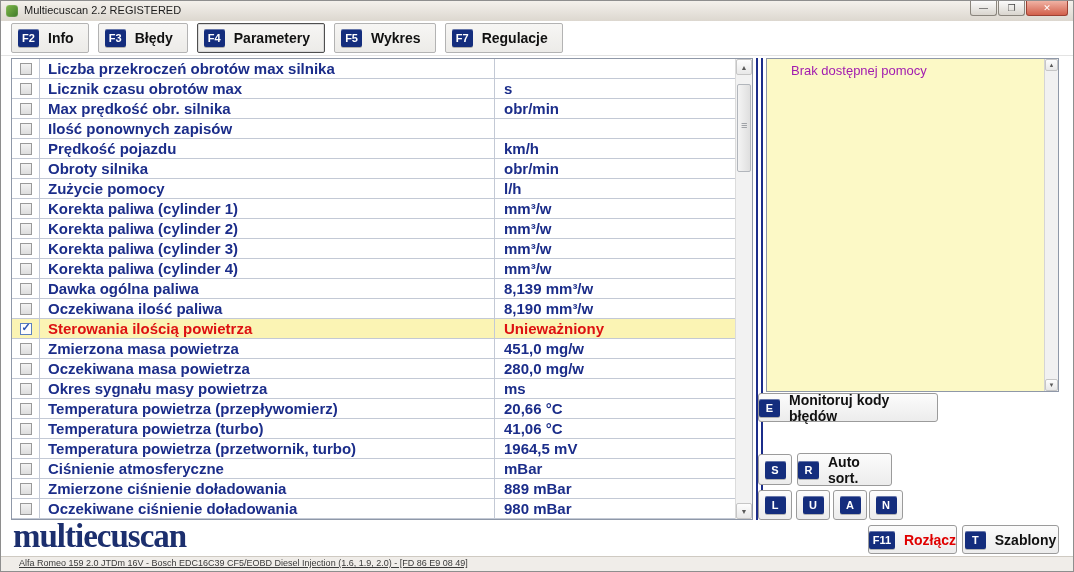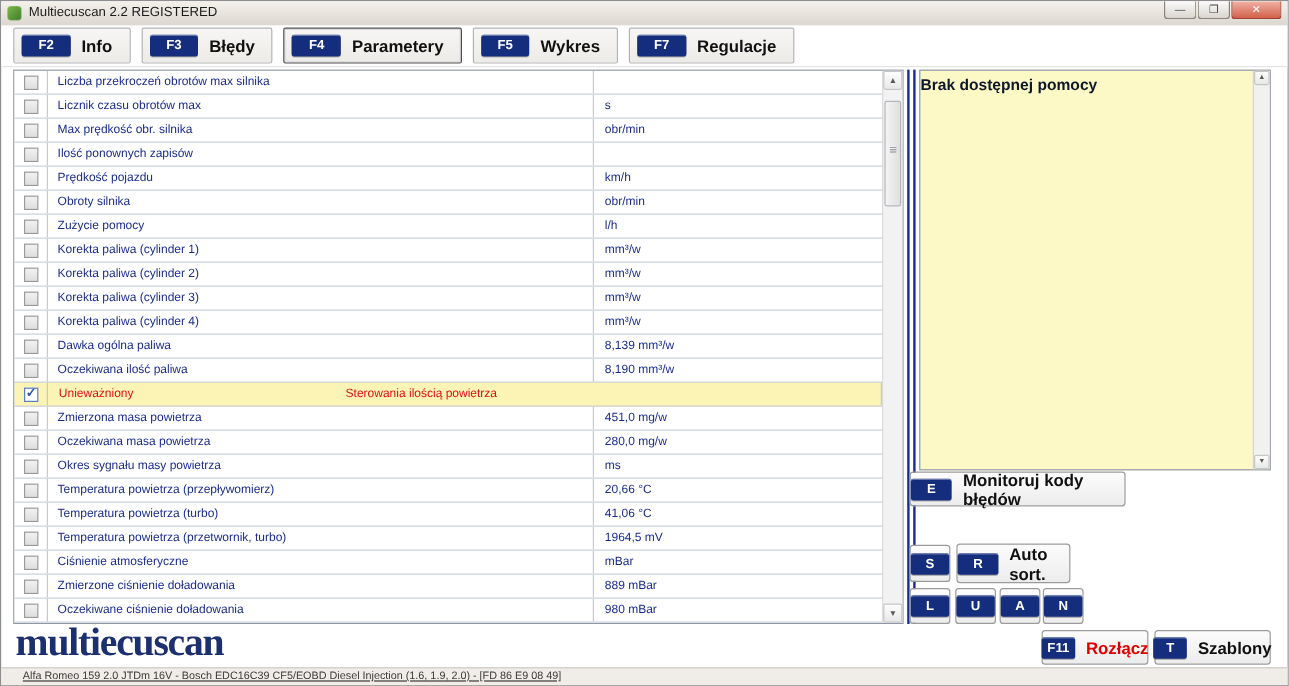--- a/index.html
+++ b/index.html
@@ -8,46 +8,46 @@
   .titlebar{position:absolute;left:0;top:0;right:0;height:20px;background:linear-gradient(#f4f1ec,#dcd7cf);border-bottom:1px solid #b9b3aa;}
   .appicon{position:absolute;left:5px;top:4px;width:12px;height:12px;border-radius:3px;background:linear-gradient(135deg,#7fb84a,#3f7a2a);box-shadow:inset 0 0 1px #fff;}
   .wtitle{position:absolute;left:23px;top:0;line-height:19px;font-size:11px;color:#1c1c1c;}
   .wbtns{position:absolute;right:5px;top:0;display:flex;}
   .wbtn{width:27px;height:15px;margin-left:1px;border:1px solid #8a857d;border-top:none;border-radius:0 0 3px 3px;background:linear-gradient(#fbfbfb,#d9d5ce);font-size:9px;line-height:14px;text-align:center;color:#444;box-sizing:border-box;}
   .wbtn.close{width:42px;background:linear-gradient(#f0b2a4,#d2604b);color:#fff;border-color:#9c4133;}
   
   .tabstrip{position:absolute;left:0;top:20px;right:0;height:34px;background:#fff;border-bottom:1px solid #e3e3e3;display:flex;align-items:center;gap:9px;padding-left:10px;}
   .tab{display:flex;align-items:center;gap:9px;height:28px;padding:0 14px 0 6px;background:linear-gradient(#f7f6f4,#ecebe8);border:1px solid #b3b3b3;border-radius:2px;cursor:pointer;}
   .tab.active{border:1px solid #4f4f4f;box-shadow:inset 0 0 0 1px #d9d9d9;}
-  .kbadge{min-width:21px;height:18px;padding:0 14px;background:#142d7d;color:#fff;font-size:11px;font-weight:bold;display:flex;align-items:center;justify-content:center;border-radius:2px;box-shadow:inset 0 1px 0 rgba(255,255,255,.35),0 1px 0 rgba(0,0,0,.25);box-sizing:border-box;}
+  .kbadge{min-width:21px;height:18px;padding:0 4px;background:#142d7d;color:#fff;font-size:11px;font-weight:bold;display:flex;align-items:center;justify-content:center;border-radius:2px;box-shadow:inset 0 1px 0 rgba(255,255,255,.35),0 1px 0 rgba(0,0,0,.25);box-sizing:border-box;}
   .tab .tlabel{font-size:14px;font-weight:bold;color:#111;}
   
   .ptable{position:absolute;left:10px;top:57px;width:742px;height:462px;border:1px solid #8f98a8;box-sizing:border-box;display:flex;background:#fff;}
   .rowscol{flex:1;overflow:hidden;}
   .trow{display:flex;height:20px;border-bottom:1px solid #c3c9d5;box-sizing:border-box;background:#fff;cursor:default;}
   .trow.hl{background:#fbf4b4;}
   .trow.hl .name,.trow.hl .val{color:#dd1111;}
   .cbcell{width:28px;border-right:1px solid #c3c9d5;display:flex;align-items:center;justify-content:center;box-sizing:border-box;}
   .cb{width:12px;height:12px;border:1px solid #9a9a9a;background:linear-gradient(#f2f2f2,#ddd);box-sizing:border-box;position:relative;}
   .cb.checked{background:#fdfdfd;border-color:#5b7fbe;}
   .cb.checked::after{content:"✓";position:absolute;left:1px;top:-3px;font-size:11px;font-weight:bold;color:#2f57b5;}
-  .cell{font-size:10px;font-weight:normal;color:#1b2d8a;line-height:19px;white-space:nowrap;overflow:hidden;}
+  .cell{font-size:15px;font-weight:bold;color:#1b2d8a;line-height:19px;white-space:nowrap;overflow:hidden;}
   .name{flex:1;border-right:1px solid #c3c9d5;padding:0 0 0 8px;box-sizing:border-box;}
   .val{width:240px;padding:0 0 0 9px;box-sizing:border-box;}
   
   .sbv{width:17px;background:#f2f2f2;border-left:1px solid #dcdcdc;display:flex;flex-direction:column;box-sizing:border-box;}
   .sbbtn{height:16px;background:linear-gradient(#fdfdfd,#e8e8e8);border:1px solid #c6c6c6;font-size:7px;color:#5a5a5a;text-align:center;line-height:15px;box-sizing:border-box;border-radius:2px;}
   .sbthumb{height:86px;margin:9px 1px 0 1px;background:linear-gradient(90deg,#f4f4f4,#dfdfdf);border:1px solid #b2b6bc;border-radius:2px;position:relative;}
   .sbthumb::after{content:"≡";position:absolute;left:3px;top:50%;margin-top:-9px;font-size:11px;color:#8a8e94;}
   .sbspacer{flex:1;}
   
   .splitter{position:absolute;left:755px;top:57px;width:7px;height:462px;background:#fff;border-left:2px solid #1b2d8a;border-right:2px solid #1b2d8a;box-sizing:border-box;cursor:col-resize;}
   
   .helpbox{position:absolute;left:765px;top:57px;width:293px;height:334px;background:#fcf9c6;border:1px solid #8f98a8;box-sizing:border-box;}
-  .helptext{padding:4px 0;font-size:13px;font-weight:bold;color:#0f172a;}
+  .helptext{padding:4px 24px;font-size:13px;font-weight:normal;color:#a21caf;}
   .helpsb{position:absolute;right:0;top:0;bottom:0;width:13px;background:#f1f1f1;border-left:1px solid #d5d5d5;display:flex;flex-direction:column;justify-content:space-between;}
   .helpsb .sbbtn{height:12px;line-height:11px;font-size:6px;}
   
   .btn{position:absolute;display:flex;align-items:center;justify-content:center;gap:9px;background:linear-gradient(#fcfcfc,#ececec);border:1px solid #9b9b9b;border-radius:3px;font-size:14px;font-weight:bold;color:#111;box-sizing:border-box;cursor:pointer;}
   .btn-monitor{left:757px;top:392px;width:180px;height:29px;}
   .btn-s{left:757px;top:453px;width:34px;height:31px;}
   .btn-autosort{left:796px;top:452px;width:95px;height:33px;}
   .btn-l{left:757px;top:489px;width:34px;height:30px;}
   .btn-u{left:795px;top:489px;width:34px;height:30px;}
   .btn-a{left:832px;top:489px;width:34px;height:30px;}
@@ -208,22 +208,22 @@
             <span class="cb"></span>
           </span>
           <span class="cell name">Oczekiwana ilość paliwa</span>
           <span class="cell val">8,190 mm³/w</span>
         </div>
 
         <div class="trow hl">
           <span class="cbcell">
             <span class="cb checked"></span>
           </span>
+          <span class="cell name">Sterowania ilością powietrza</span>
           <span class="cell val">Unieważniony</span>
-          <span class="cell name">Sterowania ilością powietrza</span>
         </div>
 
         <div class="trow">
           <span class="cbcell">
             <span class="cb"></span>
           </span>
           <span class="cell name">Zmierzona masa powietrza</span>
           <span class="cell val">451,0 mg/w</span>
         </div>
 

